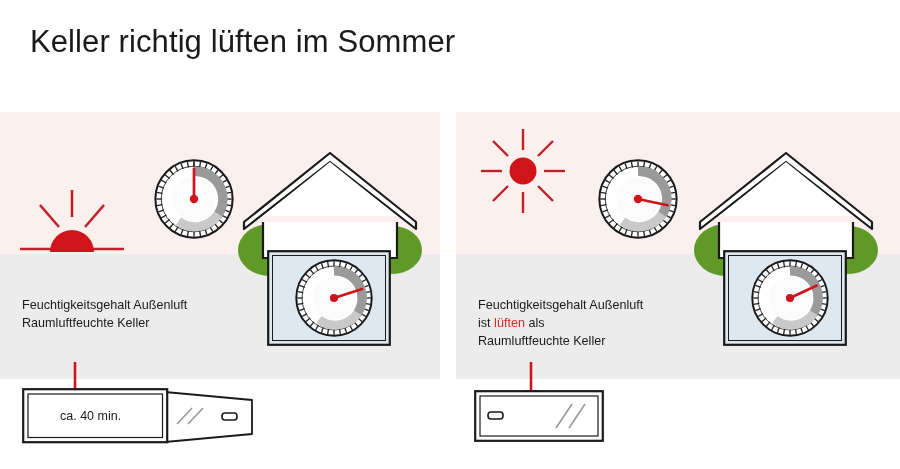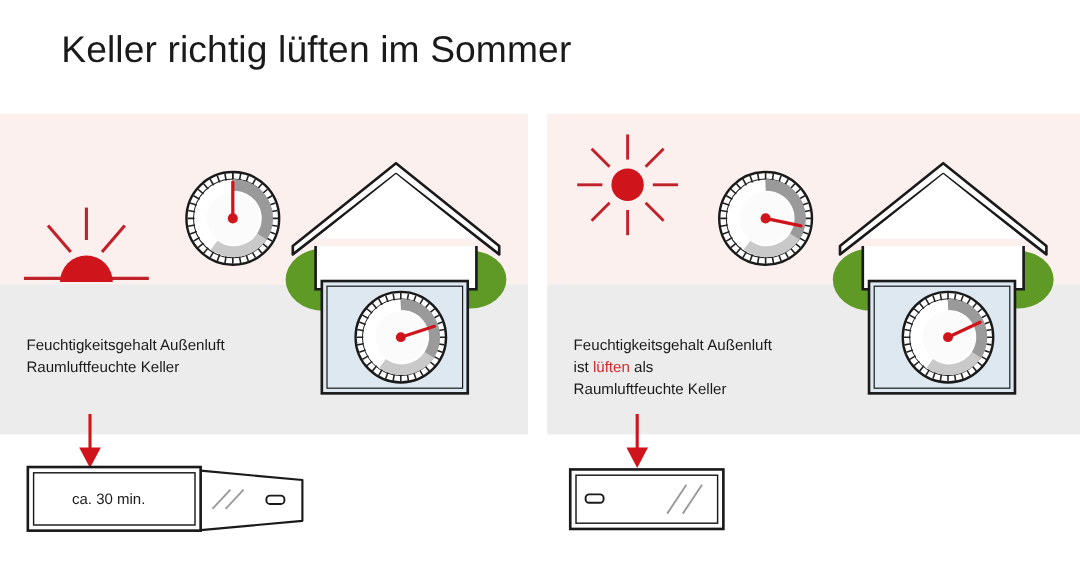--- a/index.html
+++ b/index.html
@@ -25,27 +25,26 @@
   
   .title {
     position: absolute;
     left: 30px;
     top: 24px;
     font-size: 31px;
     font-weight: 400;
     color: #1a1a1a;
     letter-spacing: 0.1px;
     white-space: nowrap;
-    margin-left: 21px;
   }
 
   
   .panel {
     position: absolute;
-    top: 95px;
+    top: 112px;
     height: 301px;
   }
   .panel.left  { left: 0px;   width: 440px; }
   .panel.right { left: 456px; width: 444px; }
 
   .sky {
     position: absolute;
     left: 0;
     top: 0;
     width: 100%;
@@ -273,21 +272,21 @@
       <g stroke="#9a9a9a" stroke-width="1.6">
         <line x1="155" y1="36" x2="170" y2="20"></line>
         <line x1="166" y1="36" x2="181" y2="20"></line>
       </g>
       <rect x="200" y="25" width="15" height="7" rx="3" fill="#ffffff" stroke="#1a1a1a" stroke-width="1.6"></rect>
 
       <rect x="1.2" y="1.2" width="144" height="53" fill="#ffffff" stroke="#1a1a1a" stroke-width="2.2"></rect>
       <rect x="6" y="6" width="134.5" height="43.5" fill="#ffffff" stroke="#1a1a1a" stroke-width="1.2"></rect>
     </svg>
   </div>
-  <div class="window-label" style="left:60px; top:409px;">ca. 30 min.</div>
+  <div class="window-label" style="left:60px; top:409px;">ca. 40 min.</div>
 
   <div class="panel right">
 
     <div class="sky"></div>
     <div class="ground"></div>
 
     <div class="house" style="left:240px; top:90px; z-index:2;">
       <svg width="180" height="55" viewBox="0 0 180 55">
         <ellipse cx="30" cy="48" rx="32" ry="26" fill="#5f9a27"></ellipse>
         <ellipse cx="152" cy="48" rx="30" ry="24" fill="#5f9a27"></ellipse>

